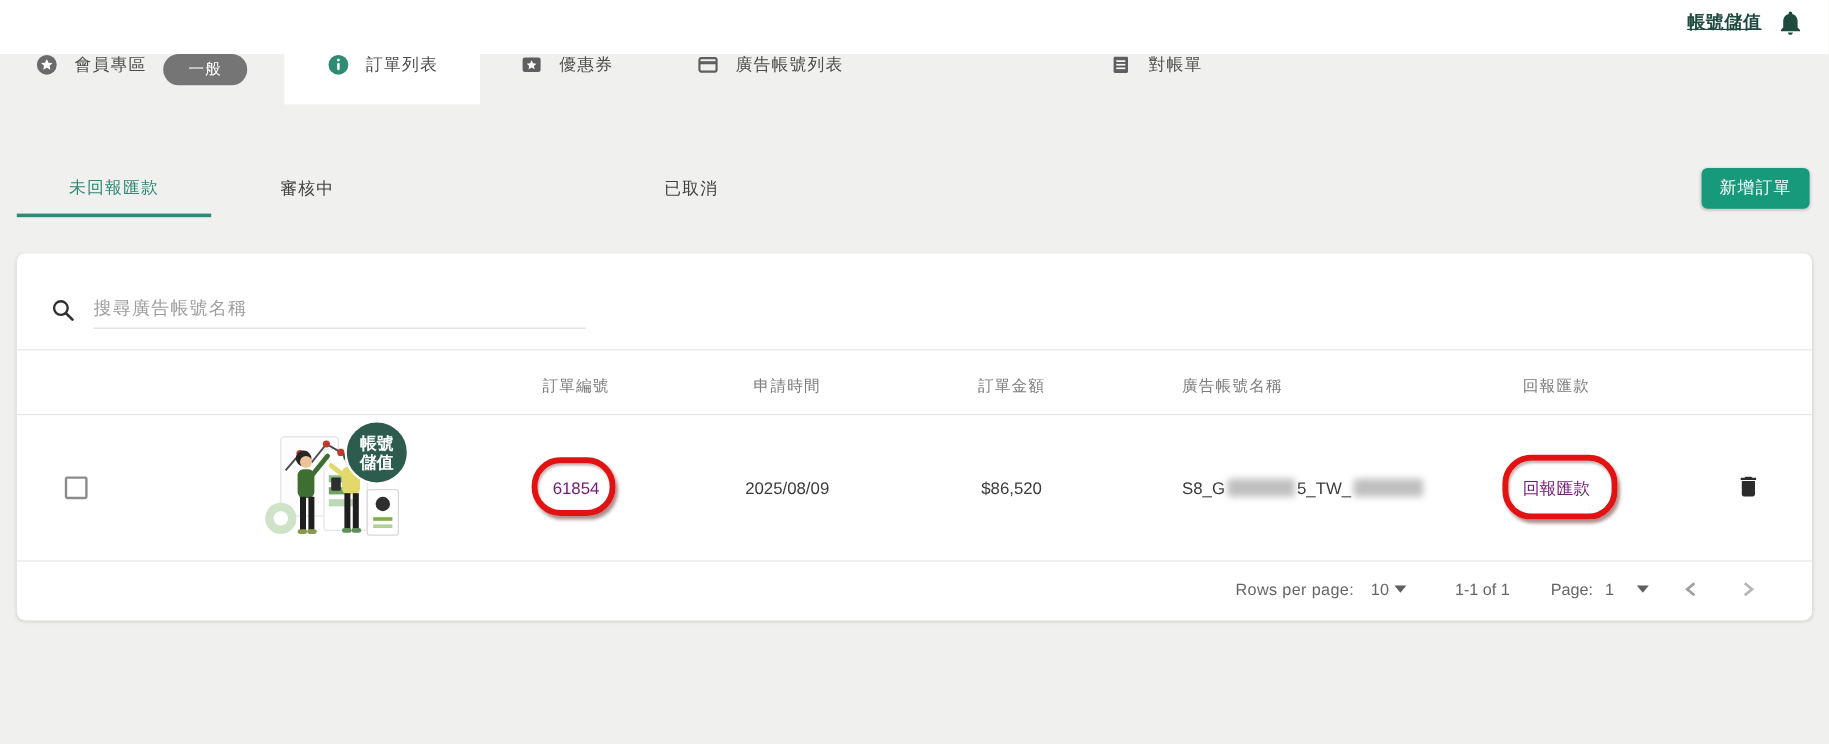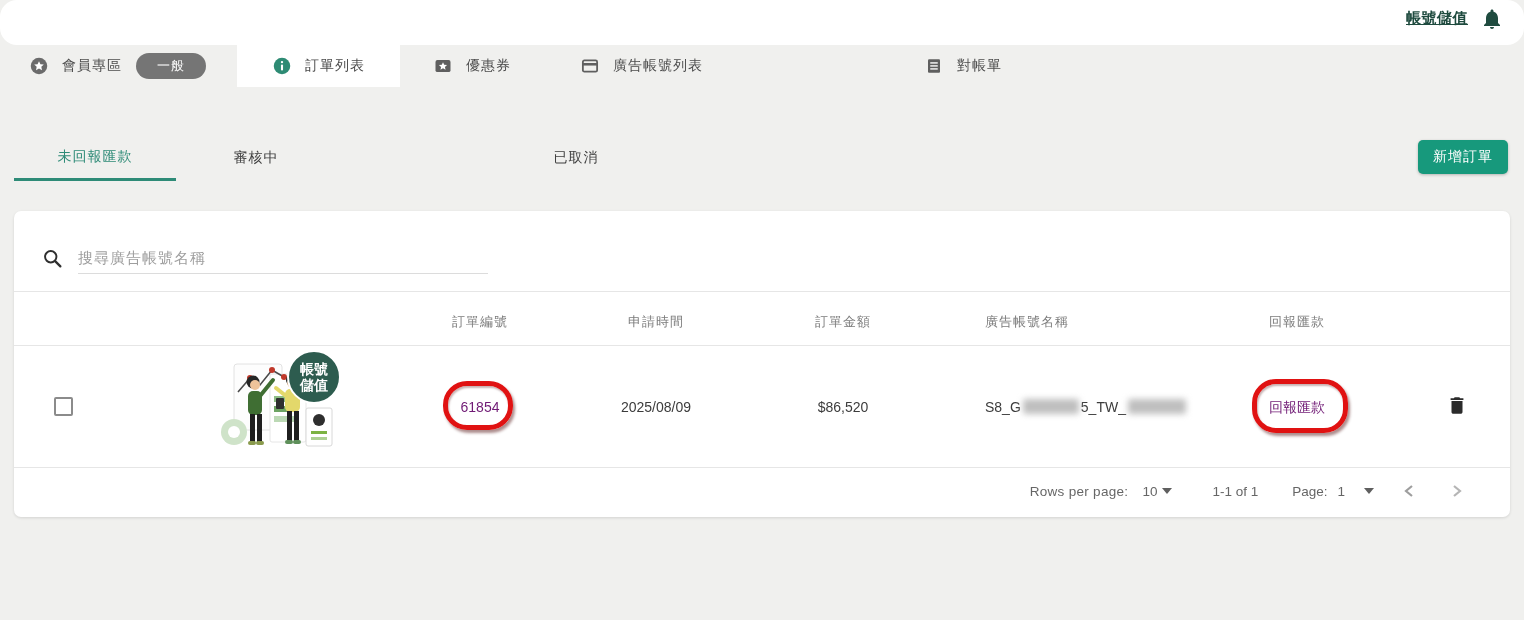--- a/index.html
+++ b/index.html
@@ -2,30 +2,30 @@
 <html><head>
 <meta charset="utf-8">
 <style>
   * { margin:0; padding:0; box-sizing:border-box; }
   html,body { width:1524px; height:620px; }
   body {
     font-family:"Liberation Sans","DejaVu Sans",sans-serif;
     background:#f0f0ee; position:relative; overflow:hidden; color:#3c3c3c;
   }
   
-  .topbar { position:absolute; left:0; top:0; width:1524px; height:45px; background:#fff;border-radius:17px; }
+  .topbar { position:absolute; left:0; top:0; width:1524px; height:45px; background:#fff; }
   .topup-link {
     position:absolute; right:56px; top:9px; font-size:15px; font-weight:bold;
     color:#1f4b3f; text-decoration:underline; letter-spacing:.5px; cursor:pointer;
   }
   .bell-btn { position:absolute; right:20px; top:6px; width:24px; height:26px; cursor:pointer; }
   
   .navbar { position:absolute; left:0; top:45px; width:1524px; height:42px; background:#f0f0ee; }
   .nav-active-bg { position:absolute; left:237px; top:0; width:163px; height:42px; background:#fff; }
-  .nav-item { position:absolute; top:0; height:42px; display:flex; align-items:center; gap:14px; cursor:pointer; }
+  .nav-item { position:absolute; top:0; height:42px; display:flex; align-items:flex-start; gap:14px; cursor:pointer; }
   .nav-item .nav-label { font-size:14px; color:#4c4c4c; letter-spacing:1px; }
   .nav-badge {
     background:#757575; color:#fff; font-size:13px; padding:4px 21px;
     border-radius:13px; letter-spacing:1px;
   }
   .nav-icon { width:18px; height:18px; display:block; }
   
   .subtabs { position:absolute; left:0; top:135px; height:48px; width:800px;text-align:center; }
   .subtab {
     position:absolute; top:0; width:162px; height:46px; display:flex;

